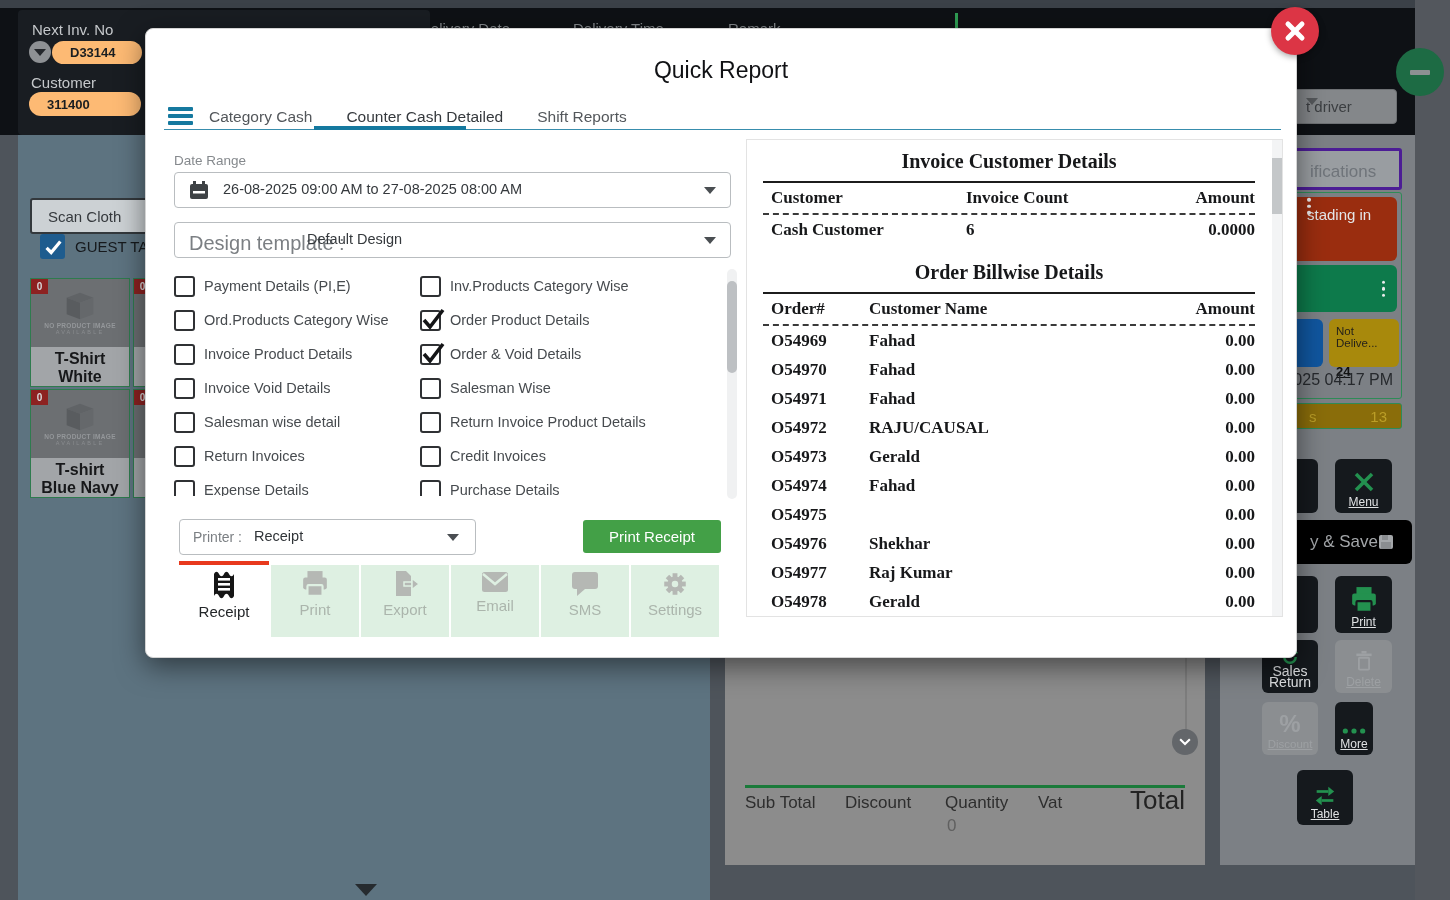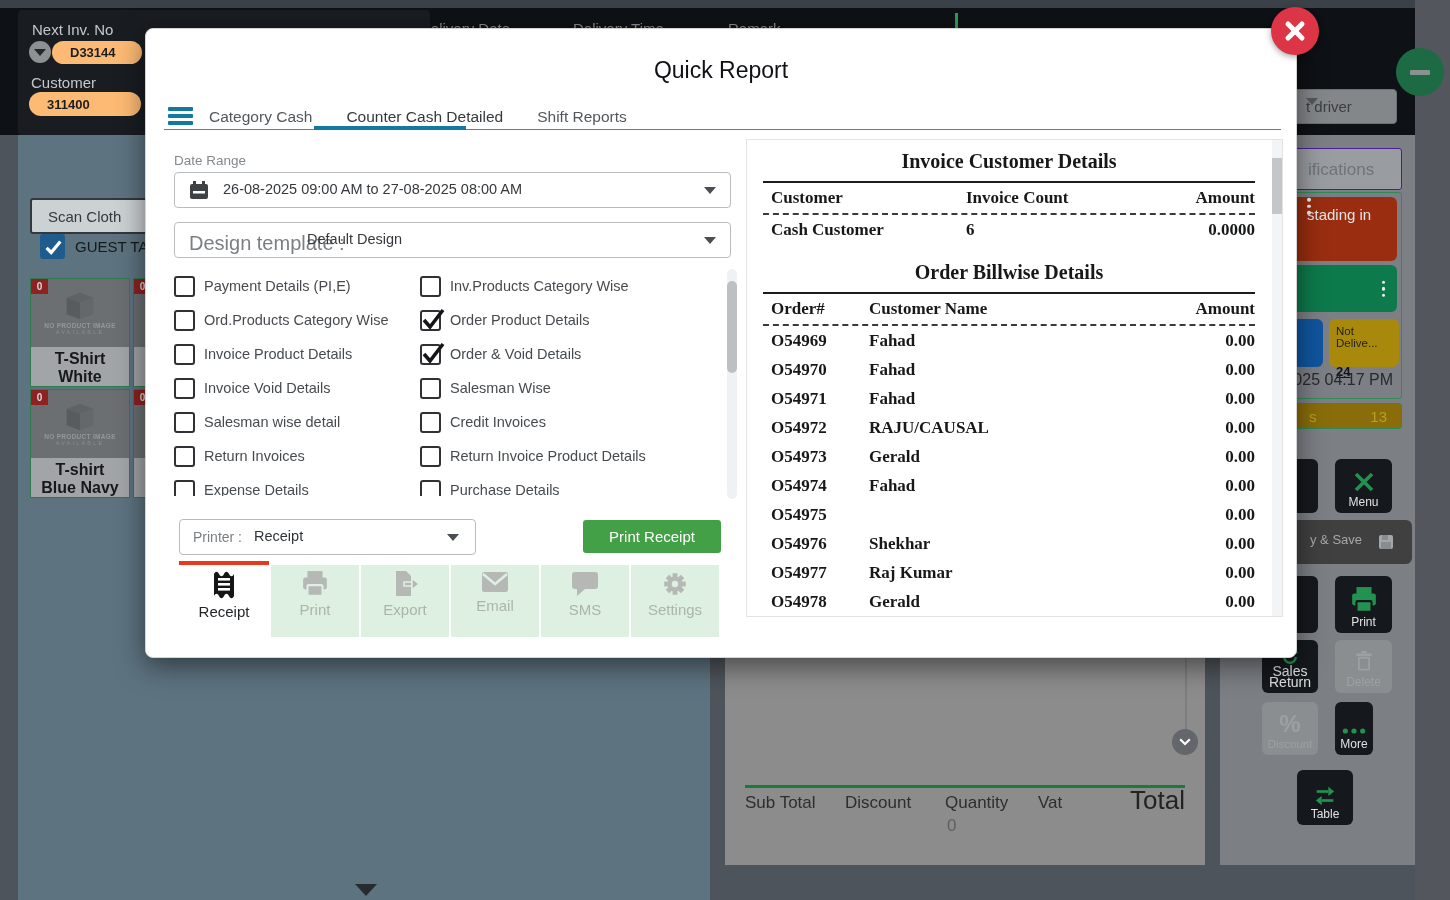--- a/index.html
+++ b/index.html
@@ -45,44 +45,44 @@
   .invoice-panel { position:absolute; left:725px; top:135px; width:480px; height:730px; background:#8c8c8c; }
   .inv-scrollline { position:absolute; left:460px; top:8px; width:2px; height:600px; background:#7d7d7d; }
   .inv-chevron { position:absolute; left:447px; top:594px; width:26px; height:26px; border-radius:50%; background:#63666a; display:flex; align-items:center; justify-content:center; }
   .inv-hr { position:absolute; left:20px; top:650px; width:440px; height:3px; background:#1a7a3a; }
   .tot-label { position:absolute; top:658px; font-size:17px; color:#2e2e2e; }
   .tot-total { position:absolute; top:650px; right:20px; font-size:26px; color:#232323; }
   .tot-qty { position:absolute; left:222px; top:681px; font-size:17px; color:#606060; }
 
   
   .right-panel { position:absolute; left:1220px; top:135px; width:195px; height:730px; background:#7c8085; }
-  .notif-box { position:absolute; left:10px; top:13px; width:172px; height:42px; background:#999da1; border:1px solid #4c1d95; border-radius:3px; }
+  .notif-box { position:absolute; left:10px; top:13px; width:172px; height:42px; background:#999da1; border:3px solid #4c1d95; border-radius:3px; }
   .notif-box span { position:absolute; left:77px; top:11px; font-size:17px; color:#6f747a; }
   .notif-container { position:absolute; left:10px; top:57px; width:172px; height:207px; border:1px solid #2e8b57; border-radius:3px; }
   .card { position:absolute; border-radius:6px; }
   .card-red { left:6px; top:4px; width:160px; height:64px; background:#9a2d0f; }
   .card-red span { position:absolute; left:70px; top:9px; font-size:15px; color:#e4e6e8;text-align:right; }
   .card-green { left:6px; top:72px; width:160px; height:47px; background:#0d7a4b; }
   .vdots { position:absolute; right:12px; top:50%; transform:translateY(-50%); display:flex; flex-direction:column; gap:3px; }
   .vdots i { width:3.5px; height:3.5px; border-radius:50%; background:#e9ebec; }
   .chip-blue { left:6px; top:126px; width:86px; height:48px; background:#10569f; }
   .chip-gold { left:98px; top:126px; width:70px; height:48px; background:#a8890c; padding:6px 7px; }
   .chip-gold .cg1 { font-size:11.5px; color:#26221a; }
   .chip-gold .cg2 { font-size:13px; font-weight:bold; color:#121212; margin-top:15px;text-decoration:underline; }
   .rp-datetime { position:absolute; right:8px; top:178px; font-size:16px; color:#26292d; white-space:nowrap; }
   .gold-bar { position:absolute; left:10px; top:268px; width:172px; height:26px; background:#8a6d0a; border:1px solid #2e8b57; border-radius:3px; color:#bb9e27; font-size:15px; }
   .gold-bar .gb-frag { position:absolute; left:78px; top:4px; }
   .gold-bar .gb-count { position:absolute; right:14px; top:4px; }
 
   .act-btn { position:absolute; border-radius:6px; display:flex; flex-direction:column; align-items:center; justify-content:flex-end; padding-bottom:5px; }
   .act-dark { background:#15191d; color:#dfe1e3; }
   .act-dis  { background:#8b8e91; color:#9da0a3; }
-  .act-btn .lbl { font-size:12px; line-height:12px; margin-top:2px; }
+  .act-btn .lbl { font-size:12px; line-height:12px; margin-top:2px;text-decoration:underline; }
   .act-btn .lbl2 { font-size:14px; line-height:11px; text-align:center; }
-  .save-bar { position:absolute; left:42px; top:385px; width:150px; height:44px; background:#404040; border-radius:6px; color:#a4a7aa; font-size:13px; }
+  .save-bar { position:absolute; left:42px; top:385px; width:150px; height:44px; background:#000000; border-radius:6px; color:#a4a7aa; font-size:17px; }
   .save-bar span { position:absolute; left:48px; top:12px; }
 
   
   .modal { position:absolute; left:145px; top:28px; width:1152px; height:630px; background:#fff; border:1px solid #d4d4d4; border-radius:8px; box-shadow:0 8px 28px rgba(0,0,0,.5); z-index:10; }
   .qr-title { position:absolute; top:28px; left:0; width:100%; text-align:center; font-size:23px; font-weight:500; color:#101114; }
   .hamburger { position:absolute; left:22px; top:78px; width:25px; display:flex; flex-direction:column; gap:3px; }
   .hamburger i { height:4px; background:#15799f; border-radius:1px; }
   .qr-tabs { position:absolute; left:63px; top:79px; display:flex; gap:34px; font-size:15.5px; color:#53575b; }
   .qr-tab.on { color:#35393d; }
   .tab-underline { position:absolute; left:168px; top:97px; width:152px; height:4px; background:#15799f; }
@@ -467,28 +467,28 @@
             <span class="cbx">
               
             </span>
             <span class="cb-lab">Salesman Wise</span>
           </label>
 
           <label class="cb">
             <span class="cbx">
               
             </span>
+            <span class="cb-lab">Return Invoice Product Details</span>
+          </label>
+
+          <label class="cb">
+            <span class="cbx">
+              
+            </span>
             <span class="cb-lab">Credit Invoices</span>
-          </label>
-
-          <label class="cb">
-            <span class="cbx">
-              
-            </span>
-            <span class="cb-lab">Return Invoice Product Details</span>
           </label>
 
           <label class="cb">
             <span class="cbx">
               
             </span>
             <span class="cb-lab">Purchase Details</span>
           </label>
         </div>
     </div>

